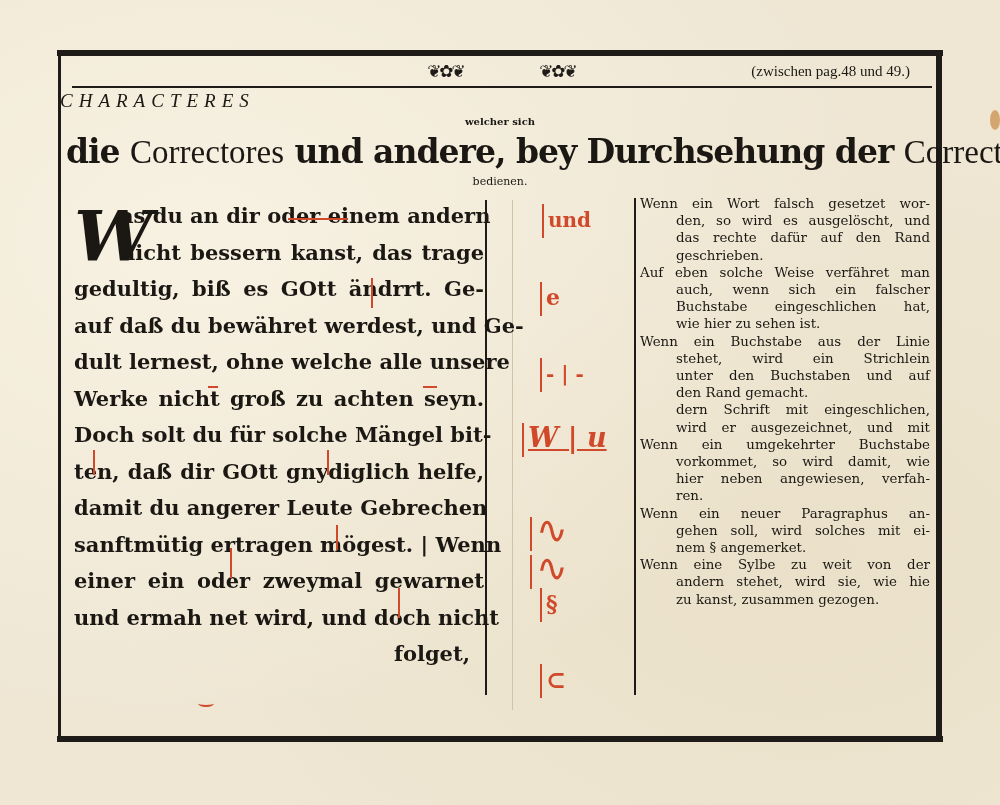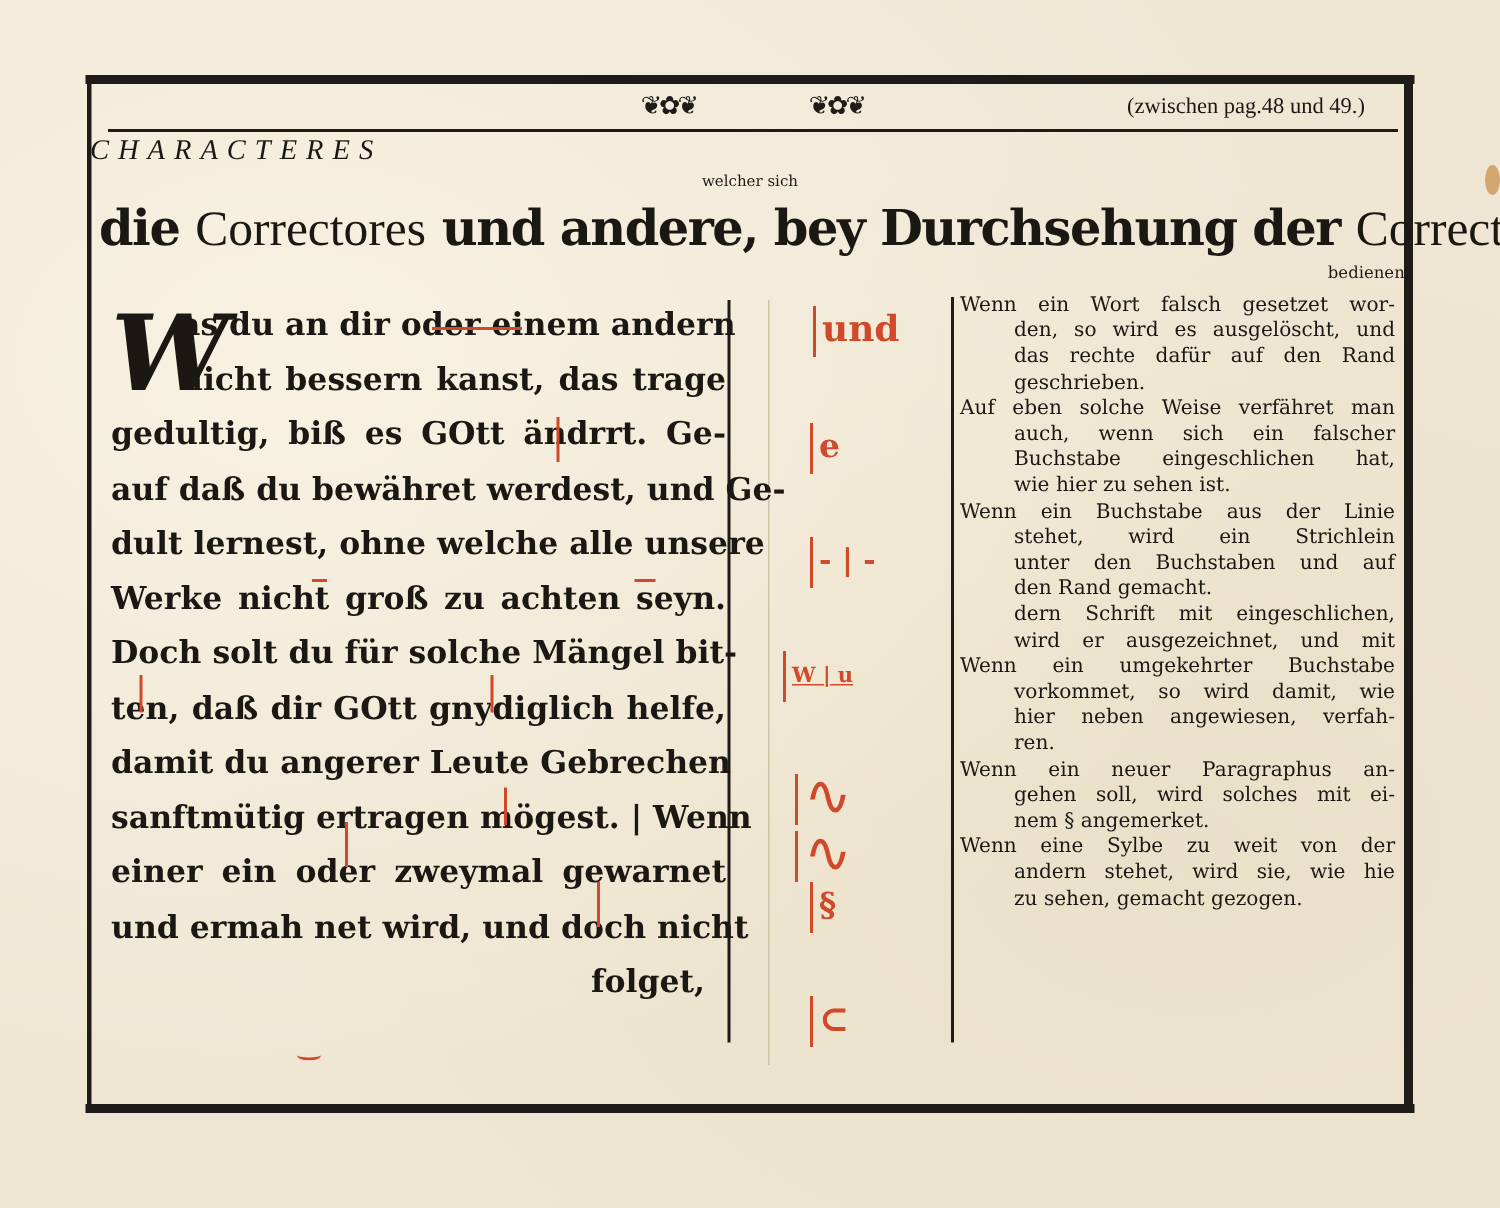--- a/index.html
+++ b/index.html
@@ -46,30 +46,30 @@
   .page-ref {
     position: absolute; left: 710px; top: 60px; width: 200px; height: 22px;
     font-family: "Liberation Serif", serif; font-size: 15px; line-height: 22px; text-align: right;
   }
   .title {
     position: absolute; left: 60px; top: 90px; width: 880px; text-align: left;
     font-family: "Liberation Serif", serif; font-style: italic; font-size: 19px; letter-spacing: 6px;
   }
   .subtitle-small {
     position: absolute; left: 60px; top: 116px; width: 880px; text-align: center;
-    font-family: "DejaVu Serif", serif; font-size: 10px;
+    font-family: "DejaVu Serif", serif; font-size: 10px; font-weight: bold;
   }
   .subtitle-main {
     position: absolute; left: 66px; top: 130px; width: 870px; text-align: center;
     font-family: "DejaVu Serif", serif; font-size: 33px; line-height: 44px; font-weight: bold;
     white-space: nowrap; letter-spacing: -1px;
   }
   .subtitle-main .it { font-family: "Liberation Serif", serif; font-weight: normal; letter-spacing: 0; }
   .subtitle-end {
-    position: absolute; left: 60px; top: 175px; width: 880px; text-align: right;
+    position: absolute; left: 60px; top: 175px; width: 880px; text-align: center;
     font-family: "DejaVu Serif", serif; font-size: 11px;
   }
   .col-rule { position: absolute; width: 2px; background: #1e1b18; }
   .rule-left { left: 485px; top: 200px; height: 495px; }
   .rule-mid-faint { left: 512px; top: 200px; height: 510px; width: 1px; background: #cfc3a8; }
   .rule-right { left: 634px; top: 198px; height: 497px; }
   .left-text {
     position: absolute; left: 74px; top: 198px; width: 410px;
     font-family: "DejaVu Serif", serif; font-weight: bold;
     font-size: 21px; line-height: 36.5px;
@@ -141,24 +141,24 @@
 <div style="position:absolute;left:208px;top:386px;width:10px;height:2px;background:#d0492a;"></div>
 <div style="position:absolute;left:423px;top:386px;width:14px;height:2px;background:#d0492a;"></div>
 <div style="position:absolute;left:93px;top:450px;width:2px;height:25px;background:#d0492a;"></div>
 <div style="position:absolute;left:327px;top:450px;width:2px;height:25px;background:#d0492a;"></div>
 <div style="position:absolute;left:336px;top:525px;width:2px;height:25px;background:#d0492a;"></div>
 <div style="position:absolute;left:230px;top:548px;width:2px;height:30px;background:#d0492a;"></div>
 <div style="position:absolute;left:398px;top:588px;width:2px;height:30px;background:#d0492a;"></div>
 <div style="position:absolute;left:198px;top:700px;width:16px;height:5px;border-bottom:2px solid #d0492a;border-radius:0 0 50% 50%;"></div>
 
 <div class="mark-col">
-  <div class="m" style="left:42px;top:6px;font-size:24px;"><span class="bar"></span><span>und</span></div>
+  <div class="m" style="left:42px;top:6px;font-size:20px;"><span class="bar"></span><span>und</span></div>
   <div class="m" style="left:40px;top:84px;font-size:22px;"><span class="bar"></span><span>e</span></div>
   <div class="m" style="left:40px;top:160px;font-size:20px;"><span class="bar"></span><span>- | -</span></div>
-  <div class="m" style="left:22px;top:236px;font-size:14px;text-decoration:underline;"><span class="bar"></span><span>W | u</span></div>
+  <div class="m" style="left:22px;top:224px;font-size:27px;text-decoration:underline;font-style:italic;"><span class="bar"></span><span>W | u</span></div>
   <div class="m" style="left:30px;top:310px;font-size:38px;font-weight:normal;"><span class="bar"></span><span>∿</span></div>
   <div class="m" style="left:30px;top:348px;font-size:38px;font-weight:normal;"><span class="bar"></span><span>∿</span></div>
   <div class="m" style="left:40px;top:390px;font-size:22px;"><span class="bar"></span><span>§</span></div>
   <div class="m" style="left:40px;top:466px;font-size:24px;"><span class="bar"></span><span>⊂</span></div>
 </div>
 
 <div class="right-text">
   <div class="entry">
     <span class="ln">Wenn ein Wort falsch gesetzet wor-</span>
     <span class="ln indent">den, so wird es ausgelöscht, und</span>
@@ -188,15 +188,15 @@
     <span class="ln indent end">ren.</span>
   </div>
   <div class="entry">
     <span class="ln">Wenn ein neuer Paragraphus an-</span>
     <span class="ln indent">gehen soll, wird solches mit ei-</span>
     <span class="ln indent end">nem § angemerket.</span>
   </div>
   <div class="entry">
     <span class="ln">Wenn eine Sylbe zu weit von der</span>
     <span class="ln indent">andern stehet, wird sie, wie hie</span>
-    <span class="ln indent end">zu sehen, gemacht gezogen.</span>
+    <span class="ln indent end">zu kanst, zusammen gezogen.</span>
   </div>
 </div>
 
 </body></html>

